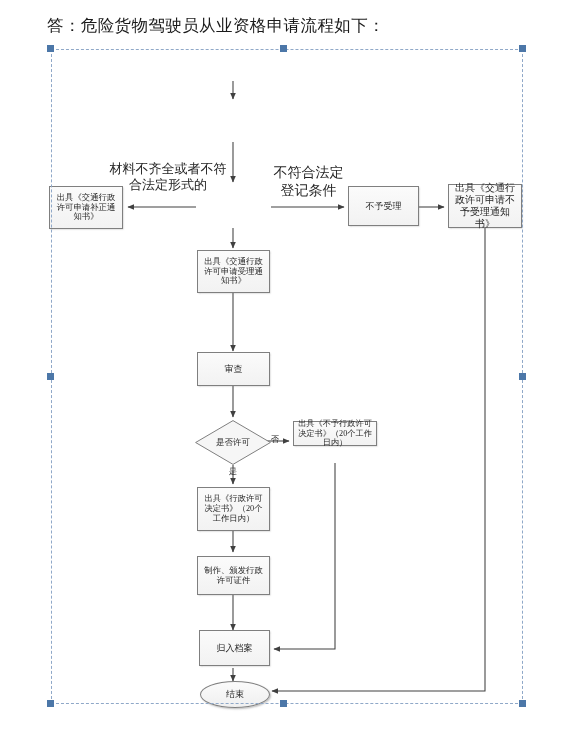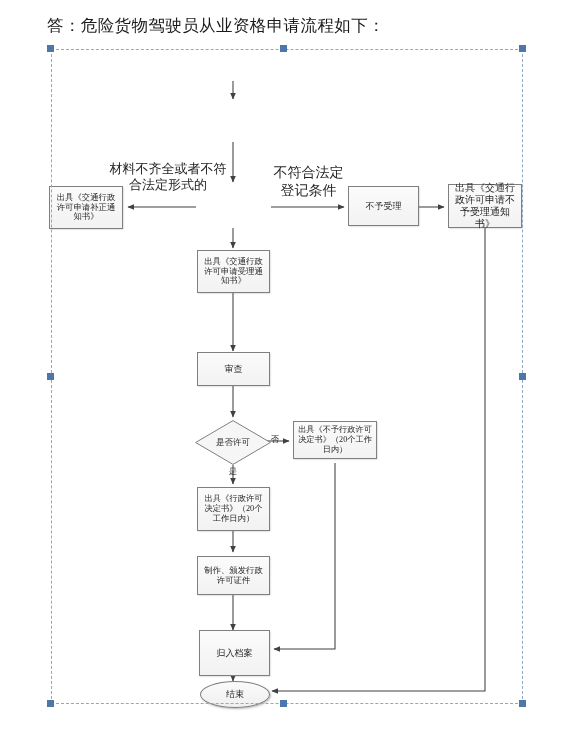--- a/index.html
+++ b/index.html
@@ -177,33 +177,33 @@
     <span class="lbl">出具《交通行政许可申请受理通知书》</span>
   </div>
 
   <div class="node dec" style="left:195px; top:420px; width:76px; height:45px; font-size:8.5px;">
     <svg class="dia-shape" viewBox="0 0 76 45" preserveAspectRatio="none">
       <polygon points="38,0.6 75.4,22.5 38,44.4 0.6,22.5" fill="#f6f6f6" stroke="#7f7f7f" stroke-width="1"></polygon>
     </svg>
     <span class="lbl">是否许可</span>
   </div>
 
-  <div class="node proc" style="left:293px; top:421px; width:84px; height:38px; font-size:8.2px;">
+  <div class="node proc" style="left:293px; top:421px; width:84px; height:25px; font-size:8.2px;">
     <span class="lbl">出具《不予行政许可决定书》（20个工作日内）</span>
   </div>
 
   <div class="node proc" style="left:197px; top:487px; width:73px; height:44px; font-size:8.3px;">
     <span class="lbl">出具《行政许可决定书》（20个工作日内）</span>
   </div>
 
   <div class="node proc" style="left:197px; top:556px; width:73px; height:39px; font-size:8.4px;">
     <span class="lbl">制作、颁发行政许可证件</span>
   </div>
 
-  <div class="node proc" style="left:199px; top:630px; width:71px; height:46px; font-size:9px;">
+  <div class="node proc" style="left:199px; top:630px; width:71px; height:36px; font-size:9px;">
     <span class="lbl">归入档案</span>
   </div>
 
   <div class="node term" style="left:200px; top:681px; width:70px; height:27px; font-size:9px;">
     <span class="lbl">结束</span>
   </div>
 
   <div class="edge-label" style="left:104px; top:161px; width:128px; font-size:13px;">材料不齐全或者不符合法定形式的</div>
 
   <div class="edge-label" style="left:267px; top:164px; width:83px; font-size:14px;">不符合法定登记条件</div>

